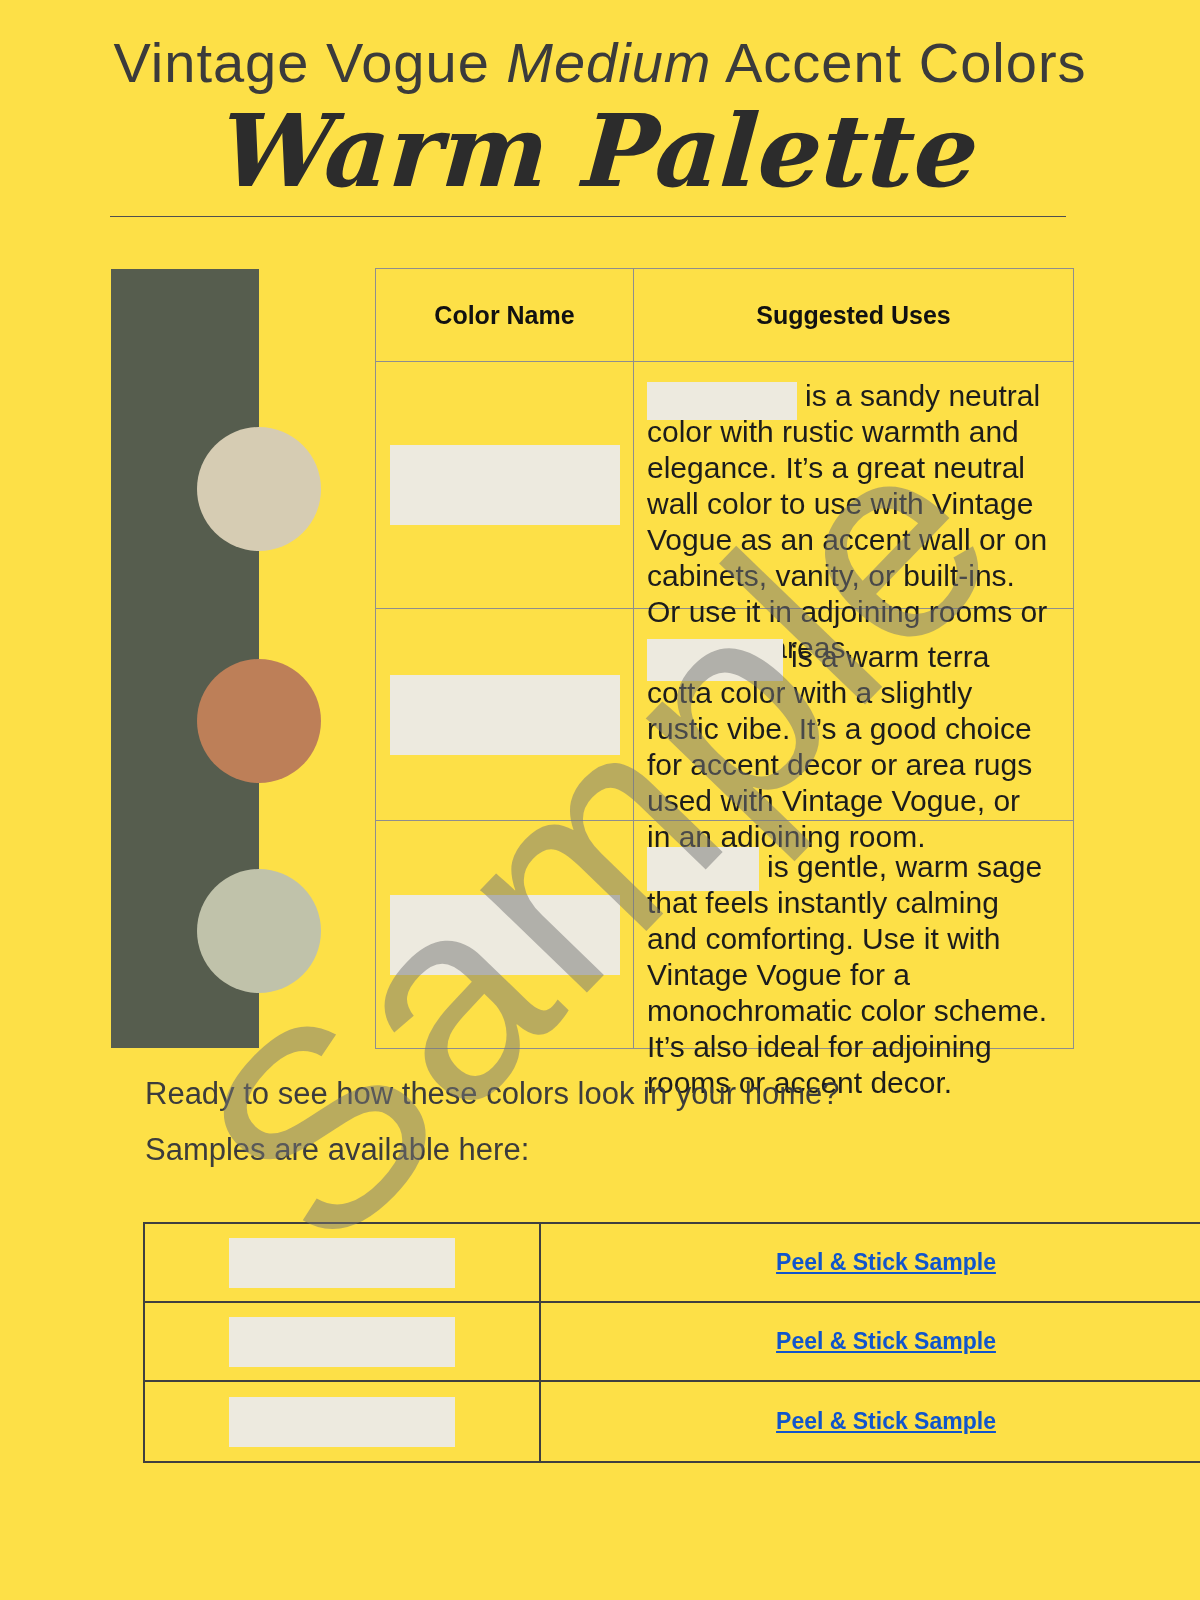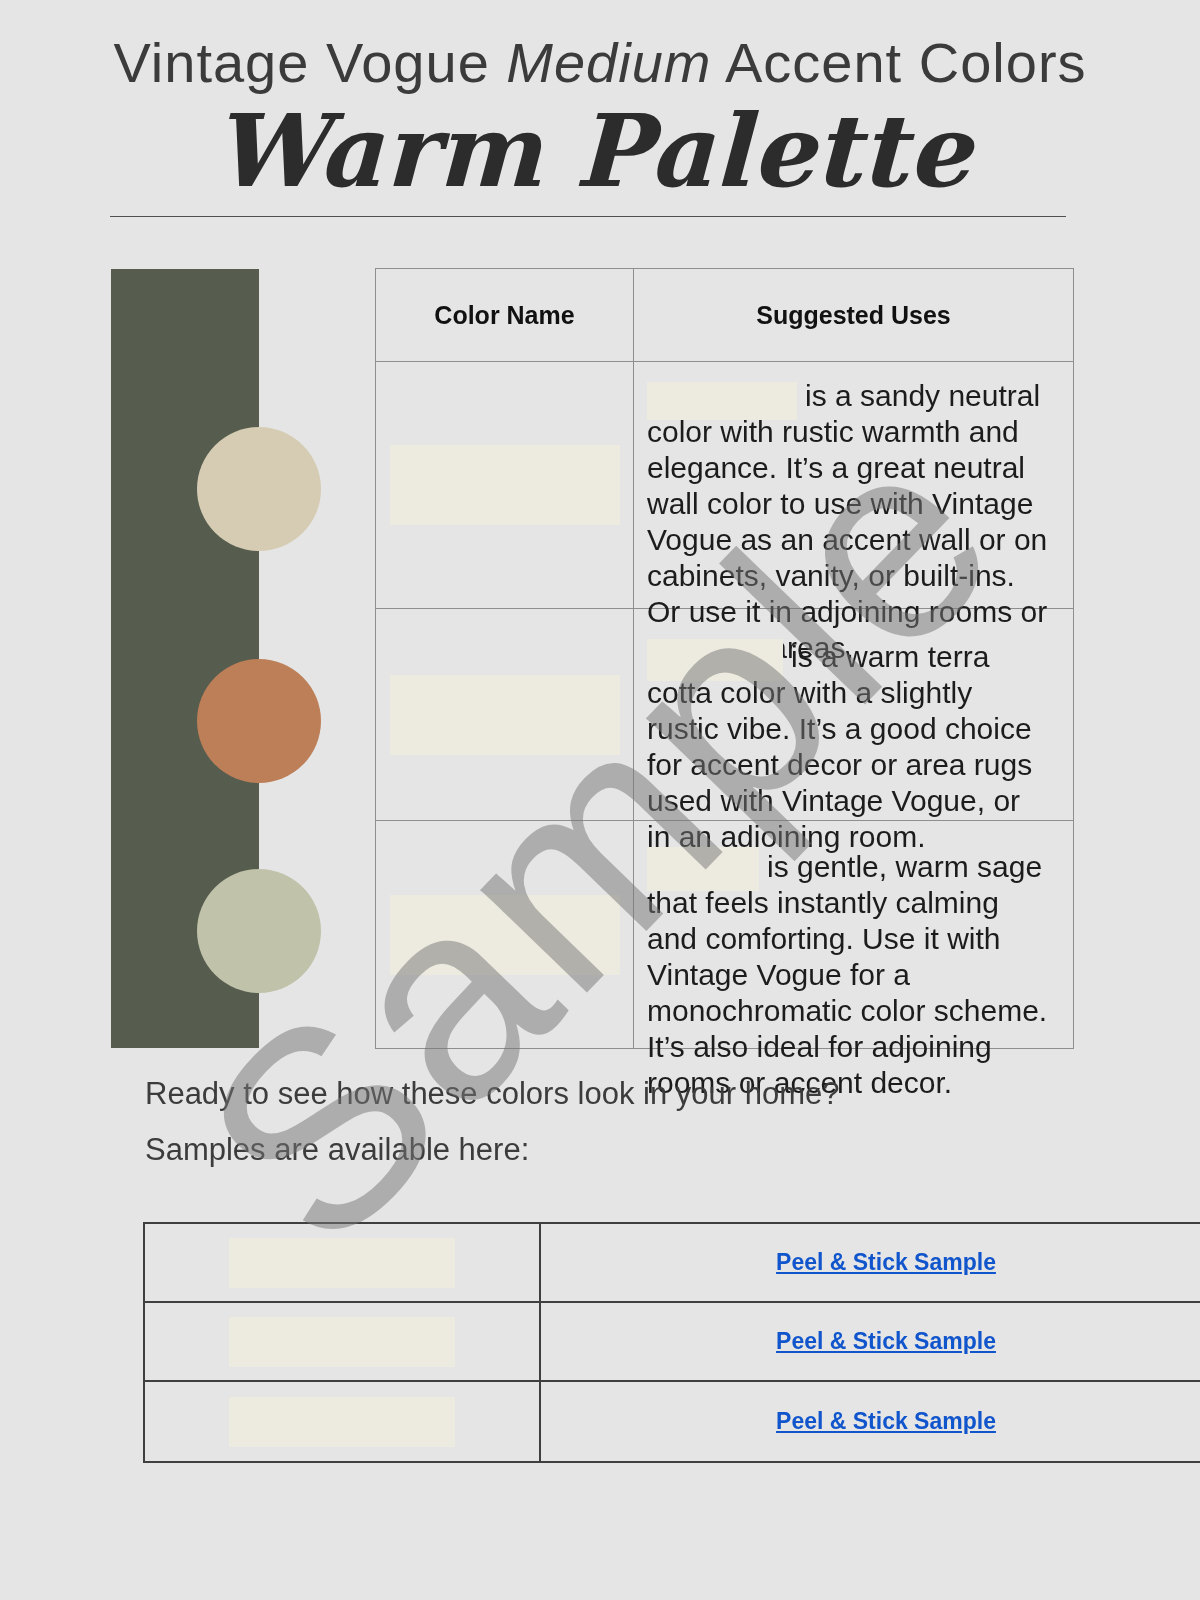--- a/index.html
+++ b/index.html
@@ -1,19 +1,19 @@
 <!DOCTYPE html>
 <html><head>
 <meta charset="utf-8">
 <style>
   * { margin:0; padding:0; box-sizing:border-box; }
   html,body { background:#ffffff; }
   .page {
     position:relative; width:1200px; height:1600px; margin:0 auto;
-    background:#e5e5e5; overflow:hidden;
+    background:#fde047; overflow:hidden;
     font-family:"Liberation Sans", sans-serif; color:#1f1f1f;
   }
   
   .title {
     position:absolute; top:30px; left:0; width:100%;
     text-align:center; font-size:56px; font-weight:500;
     color:#3b3b3b; letter-spacing:1px; white-space:nowrap;
   }
   .title .em { font-style:italic; }
   .subtitle {

